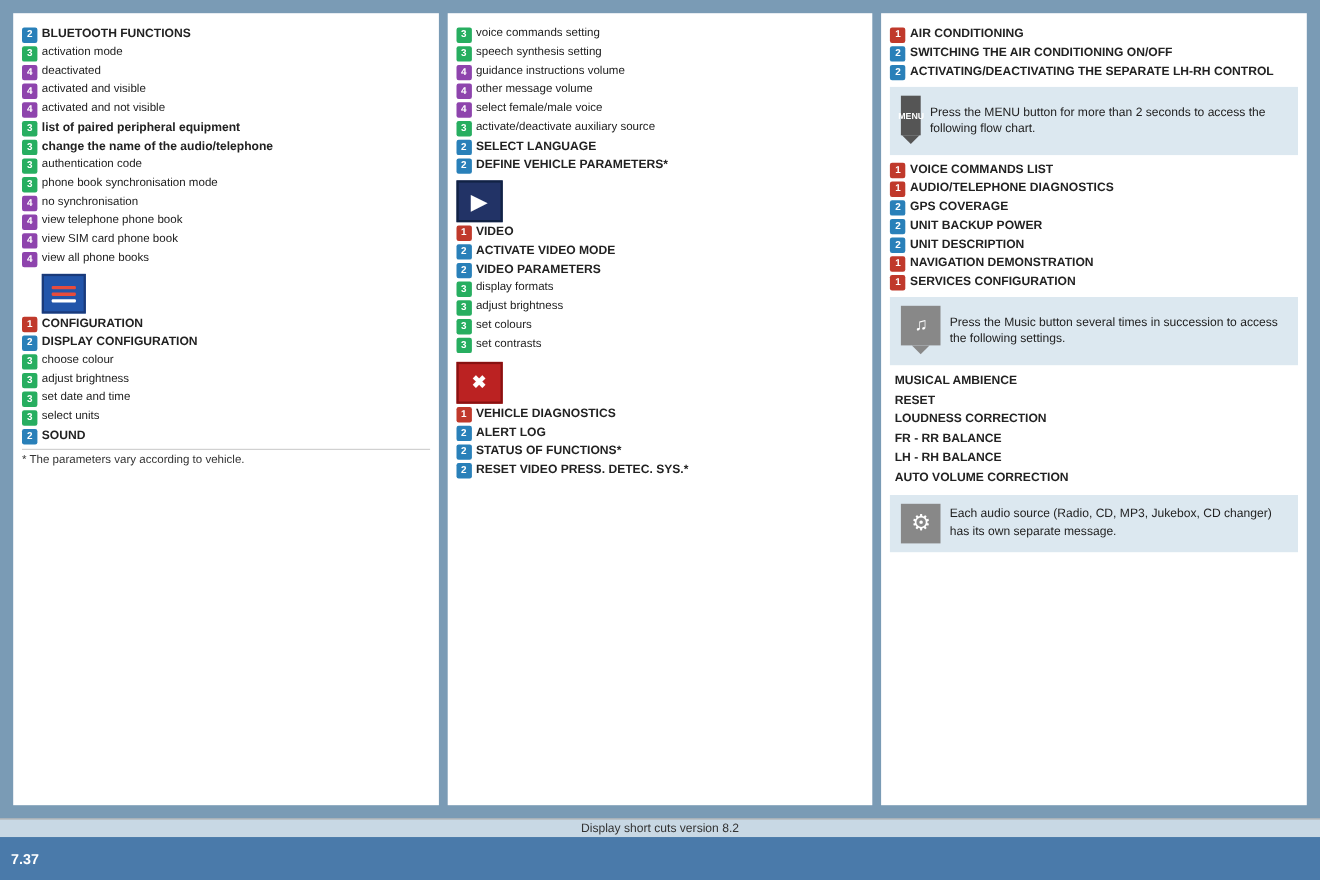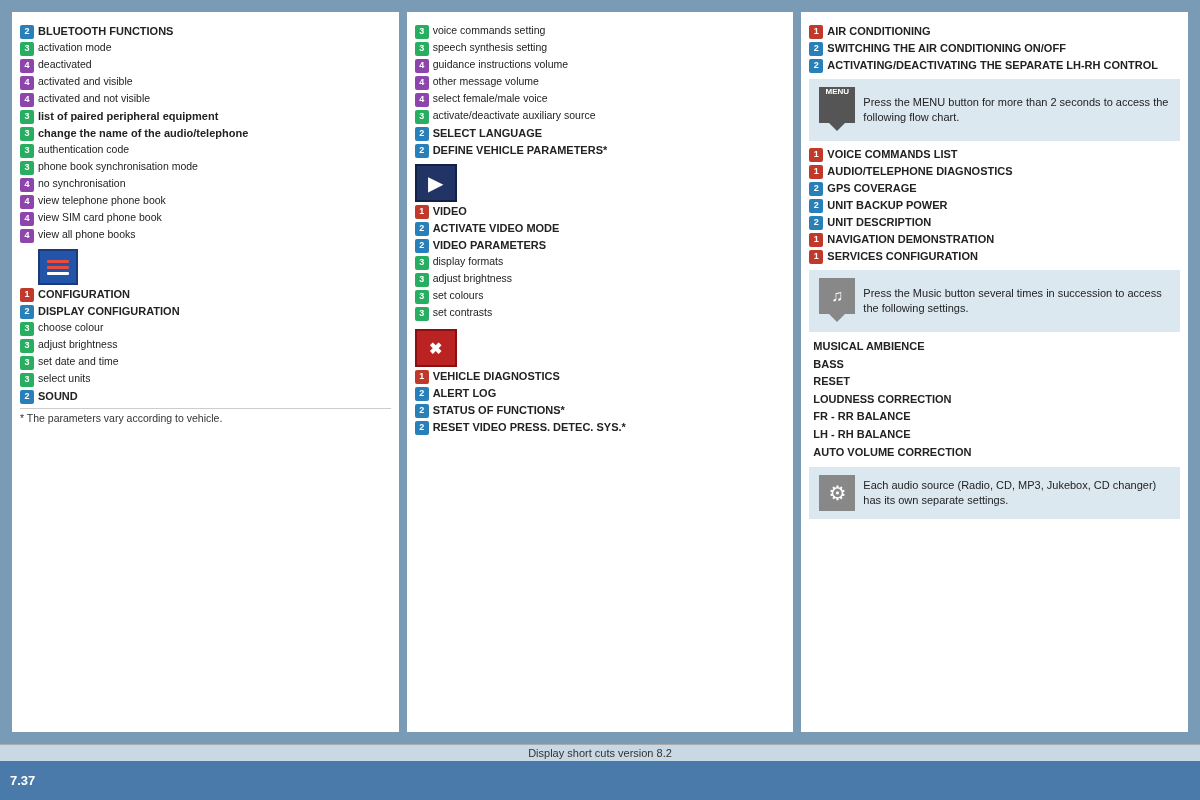--- a/index.html
+++ b/index.html
@@ -63,28 +63,28 @@
     }
     .info-box {
       background: #dce8f0;
       padding: 8px 10px;
       margin: 6px 0;
       display: flex;
       align-items: center;
       gap: 8px;
     }
     .menu-btn-img {
-      width: 36px;
+      width: 18px;
       height: 36px;
       background: #555;
       color: white;
       font-size: 9px;
       font-weight: bold;
       display: flex;
-      align-items: flex-start;
+      align-items: center;
       justify-content: center;
       flex-shrink: 0;
       position: relative;
     }
     .menu-btn-img::after {
       content: '';
       position: absolute;
       bottom: -8px;
       left: 50%;
       transform: translateX(-50%);
@@ -425,33 +425,32 @@
         <div class="music-btn-img">
           <span style="font-size:16px;">♫</span>
         </div>
         <div style="height:10px;"></div>
       </div>
       <div class="info-text">Press the Music button several times in succession to access the following settings.</div>
     </div>
 
     <div class="musical-settings" id="musical-settings-container" style="margin-top:6px;margin-left:4px;">
         <div>MUSICAL AMBIENCE</div>
-        <div>BASS</div>
         <div>RESET</div>
         <div>LOUDNESS CORRECTION</div>
         <div>FR - RR BALANCE</div>
         <div>LH - RH BALANCE</div>
         <div>AUTO VOLUME CORRECTION</div>
       </div>
 
     <div class="info-box" style="margin-top:6px;">
       <div class="gear-btn-img">
         <span style="font-size:20px;">⚙</span>
       </div>
-      <div class="info-text">Each audio source (Radio, CD, MP3, Jukebox, CD changer) has its own separate settings.</div>
+      <div class="info-text">Each audio source (Radio, CD, MP3, Jukebox, CD changer) has its own separate message.</div>
     </div>
   </div>
 </div>
 
 <div style="display:flex;justify-content:space-between;background:#c8d8e4;padding:2px 10px;border-top:1px solid #aaa;">
   <div style="font-size:11px;color:#333;flex:1;text-align:center;">Display short cuts version 8.2</div>
 </div>
 <div class="page-num">7.37</div>
 
 </body></html>

